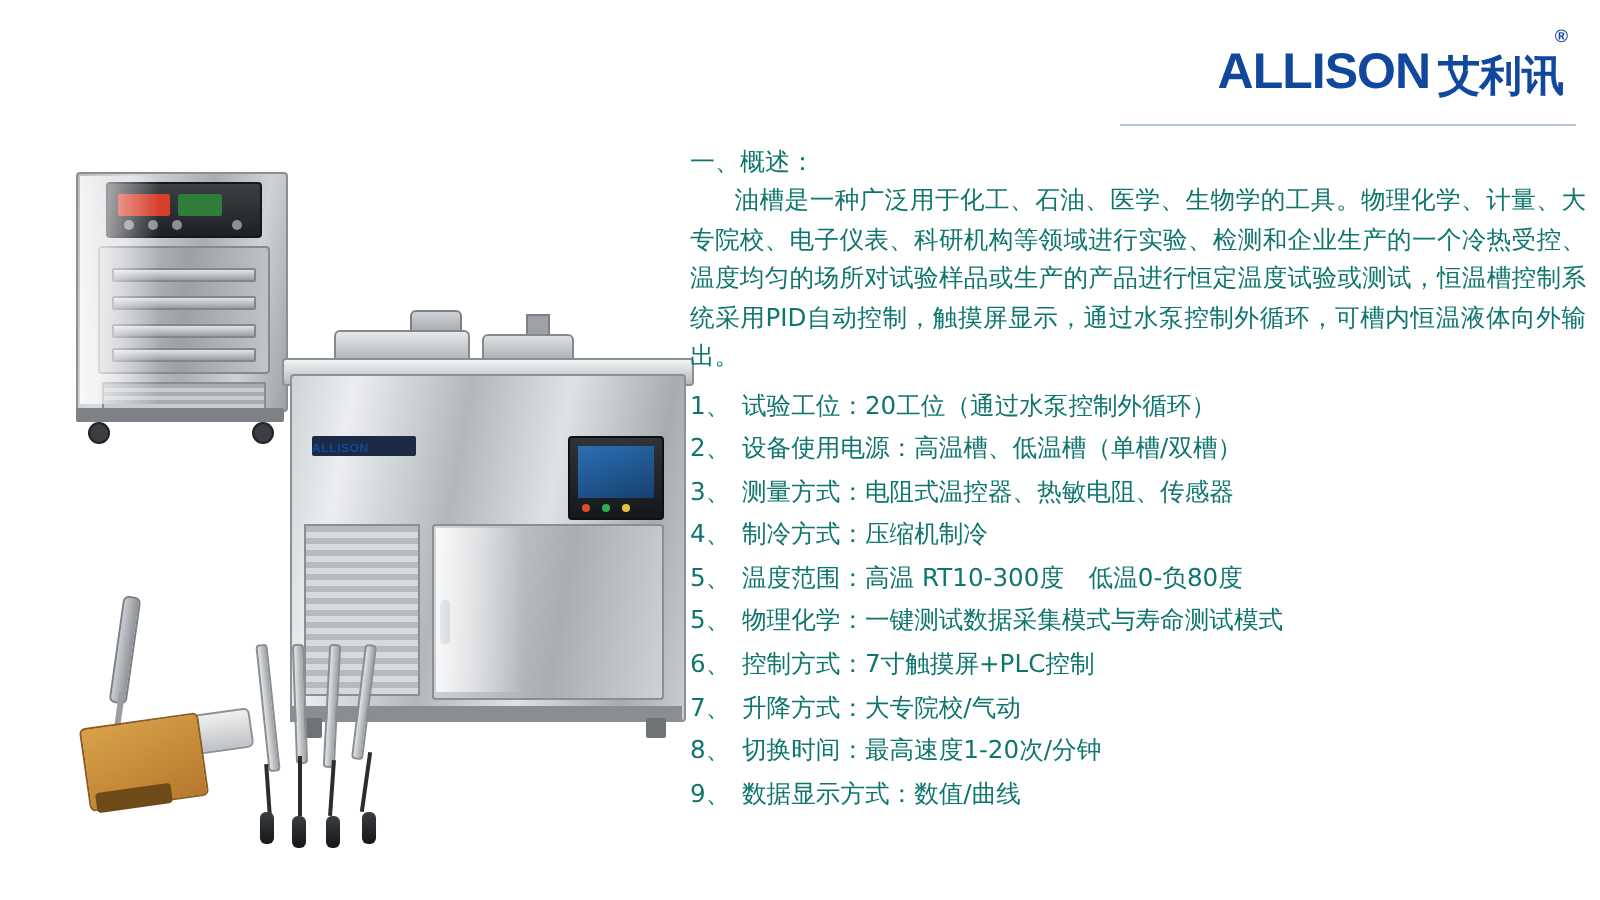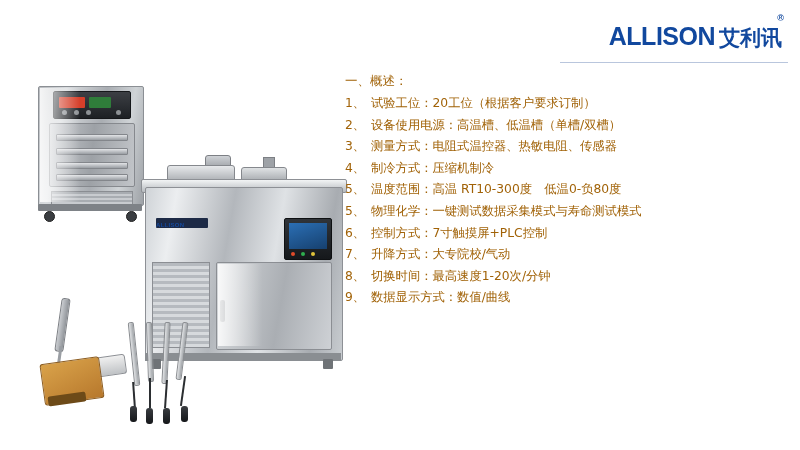--- a/index.html
+++ b/index.html
@@ -51,21 +51,21 @@
   }
   .header-rule{
     position:absolute;left:560px;top:62px;width:228px;height:1px;
     background:#b9c6dd;
   }
 
   
   .content{
     position:absolute;left:345px;top:72px;width:448px;
     font-family:"DejaVu Sans",sans-serif;
-    color:#a16207;
+    color:#0f766e;
   }
   .sec-head{
     font-size:12.5px;line-height:18px;margin:0 0 1px 0;
   }
   .para{
     font-size:12.3px;line-height:19.5px;text-align:justify;
     margin:0 0 4px 0;text-indent:0;
   }
   .para .indent{display:inline-block;width:22px;}
   .spec-list{
@@ -332,25 +332,26 @@
     <div class="wire" style="left:40px;top:58px;height:28px;transform:rotate(4deg);"></div>
     <div class="wire" style="left:57px;top:54px;height:30px;transform:rotate(8deg);"></div>
     <div class="tip" style="left:5px;top:84px;"></div>
     <div class="tip" style="left:21px;top:86px;"></div>
     <div class="tip" style="left:38px;top:86px;"></div>
     <div class="tip" style="left:56px;top:84px;"></div>
   </div>
 
   <div class="content">
     <div class="sec-head">一、概述：</div>
+    <div class="para"><span class="indent"></span><span>油槽是一种广泛用于化工、石油、医学、生物学的工具。物理化学、计量、大专院校、电子仪表、科研机构等领域进行实验、检测和企业生产的一个冷热受控、温度均匀的场所对试验样品或生产的产品进行恒定温度试验或测试，恒温槽控制系统采用PID自动控制，触摸屏显示，通过水泵控制外循环，可槽内恒温液体向外输出。</span></div>
 
     <ul class="spec-list">
       <li class="spec-item">
         <span class="spec-num">1、</span>
-        <span class="spec-txt">试验工位：20工位（根据客户要求订制）</span>
+        <span class="spec-txt">试验工位：20工位（通过水泵控制外循环）</span>
       </li>
       <li class="spec-item">
         <span class="spec-num">2、</span>
         <span class="spec-txt">设备使用电源：高温槽、低温槽（单槽/双槽）</span>
       </li>
       <li class="spec-item">
         <span class="spec-num">3、</span>
         <span class="spec-txt">测量方式：电阻式温控器、热敏电阻、传感器</span>
       </li>
       <li class="spec-item">

